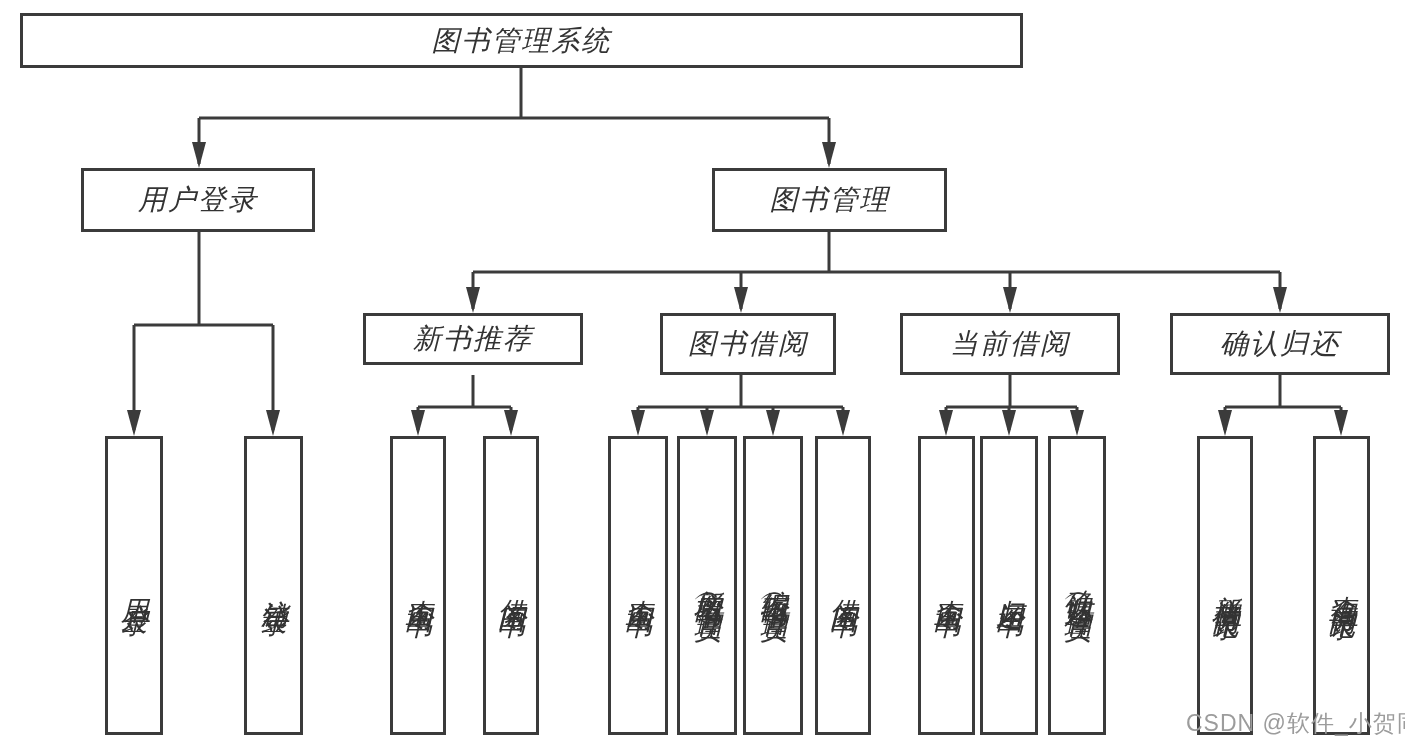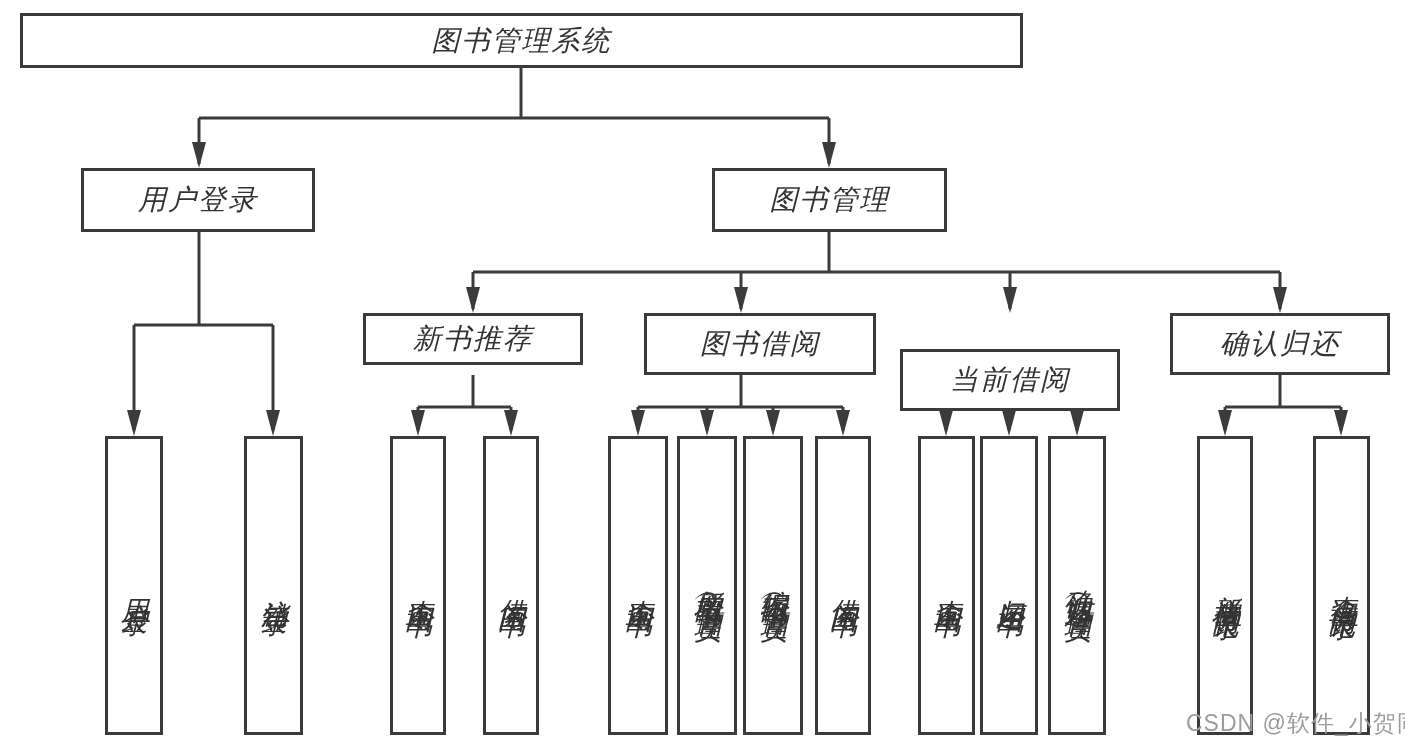--- a/index.html
+++ b/index.html
@@ -121,22 +121,22 @@
       <polygon points="1341,436 1334,410 1348,410"></polygon>
     </g>
   </svg>
 
   <div class="node h" style="left:20px; top:13px; width:1003px; height:55px;">图书管理系统</div>
 
   <div class="node h" style="left:81px; top:168px; width:234px; height:64px;">用户登录</div>
   <div class="node h" style="left:712px; top:168px; width:235px; height:64px;">图书管理</div>
 
   <div class="node h" style="left:363px; top:313px; width:220px; height:52px;">新书推荐</div>
-  <div class="node h" style="left:644px; top:313px; width:232px; height:62px;">图书借阅</div>
-  <div class="node h" style="left:900px; top:313px; width:220px; height:62px;margin-top:36px;">当前借阅</div>
+  <div class="node h" style="left:660px; top:313px; width:176px; height:62px;">图书借阅</div>
+  <div class="node h" style="left:900px; top:313px; width:220px; height:62px;">当前借阅</div>
   <div class="node h" style="left:1170px; top:313px; width:220px; height:62px;">确认归还</div>
 
   <div class="node v" style="left:105px; top:436px; width:58px; height:299px;">
     <span class="vtext">用户登录</span>
   </div>
   <div class="node v" style="left:244px; top:436px; width:59px; height:299px;">
     <span class="vtext">注销登录</span>
   </div>
 
   <div class="node v" style="left:390px; top:436px; width:56px; height:299px;">

